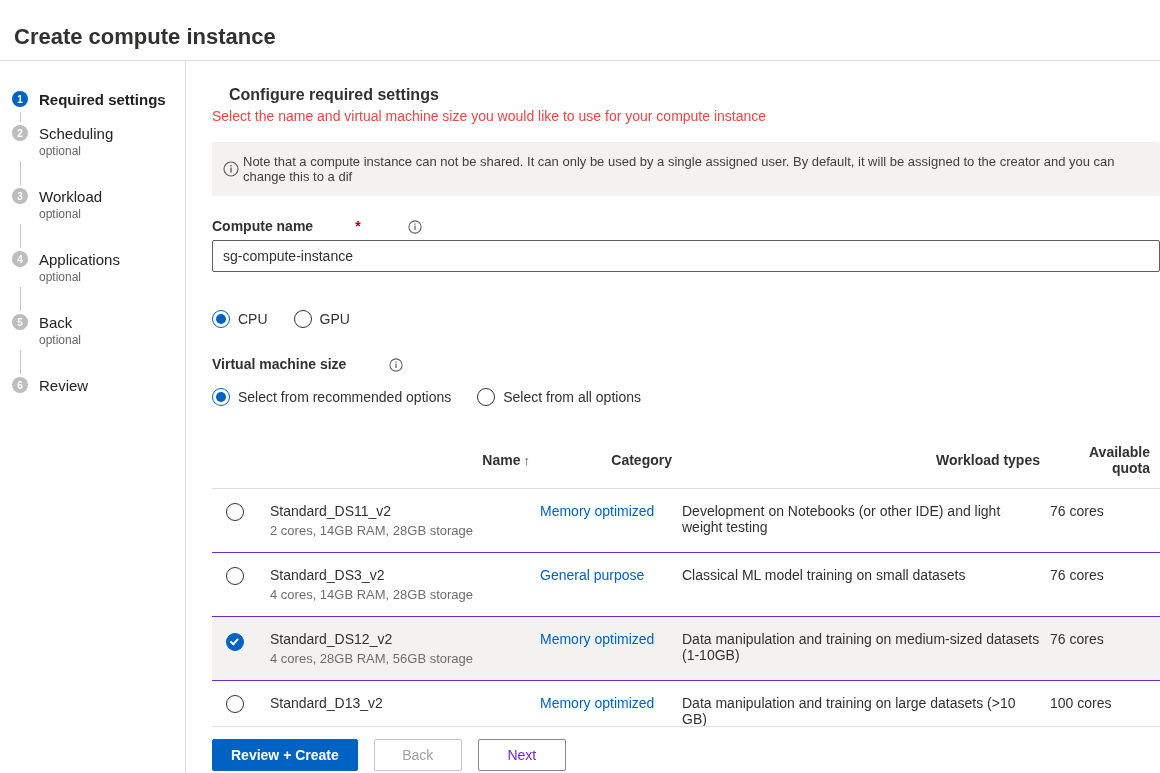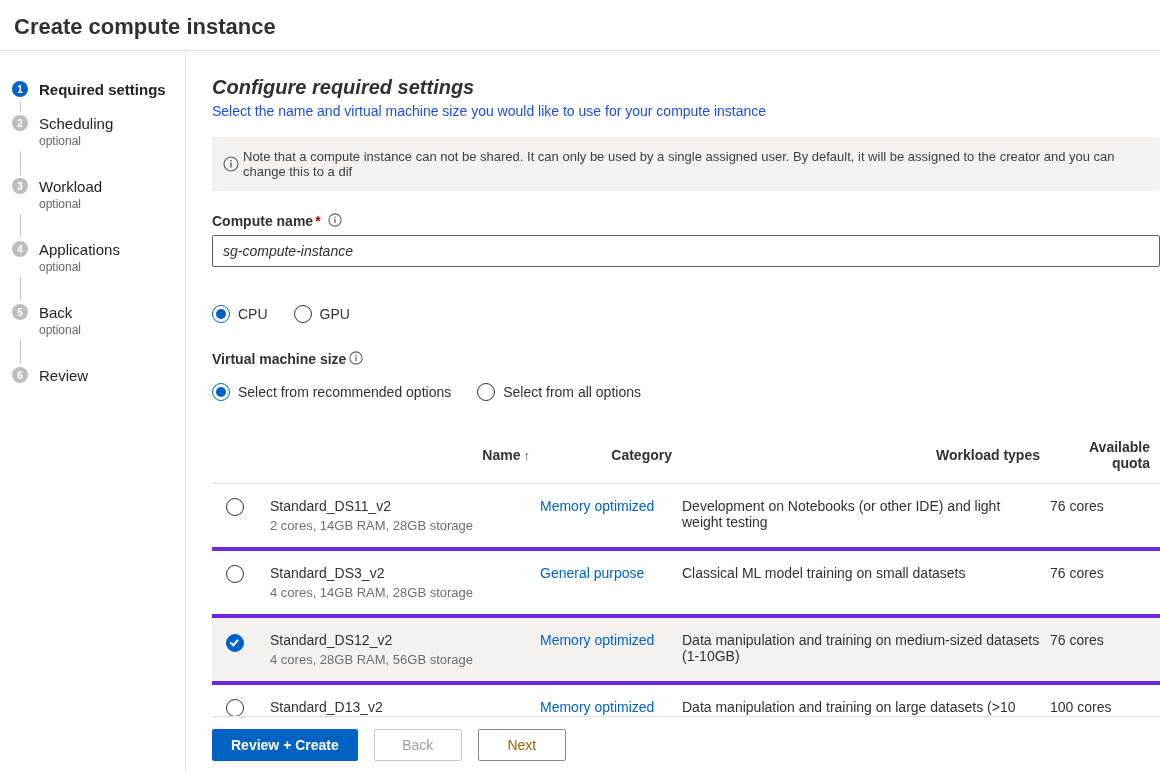--- a/index.html
+++ b/index.html
@@ -6,21 +6,21 @@
   body {
     margin: 0;
     font-family: "Segoe UI", -apple-system, BlinkMacSystemFont, sans-serif;
     font-size: 14px;
     color: #323130;
     background: #fff;
   }
   .page-title {
     font-size: 22px;
     font-weight: 600;
-    padding: 14px 14px 10px 14px;
+    padding: 24px 14px 10px 14px;
   }
   .page-divider {
     border-top: 1px solid #e1dfdd;
   }
   .layout {
     display: flex;
   }
   .sidebar {
     width: 186px;
     flex: 0 0 186px;
@@ -80,66 +80,65 @@
   .main {
     flex: 1;
     padding: 25px 0 0 26px;
     overflow: hidden;
     position: relative;
   }
   .main-inner {
     min-width: 940px;
   }
   .main-title {
-    font-size: 20px;
-    font-weight: 600;
-    color: #323130;
-    margin: 0 0 4px 0;
-    font-style: italic;
+    font-size: 16px;
+    font-weight: 600;
+    color: #323130;
+    margin: 0 0 4px 17px;
   }
   .main-sub {
     font-size: 14px;
-    color: #1d4ed8;
+    color: #ef4444;
     margin-bottom: 18px;
   }
   .info-bar {
     background: #f3f2f1;
     border-radius: 2px;
     padding: 12px 14px;
     display: flex;
     align-items: center;
     font-size: 13px;
     color: #404040;
     margin-bottom: 22px;
   }
   .info-bar svg { flex-shrink: 0; margin-right: 10px;}
   .field-label {
     font-size: 14px;
     font-weight: 600;
     color: #323130;
     margin-bottom: 6px;
     display: flex;
-    align-items: flex-start;
+    align-items: flex-end;
+    gap: 40px;
   }
   .field-label .req { color: #a80000; margin: 0 4px 0 2px;}
   .info-icon {
     width: 14px; height: 14px;
     display: inline-flex; align-items:center; justify-content:center;
     margin-left: 3px;
   }
   input.text-input {
     width: 100%;
     padding: 7px 10px;
     font-size: 14px;
     border: 1px solid #605e5c;
     border-radius: 2px;
     outline: none;
     font-family: inherit;
     color: #323130;
-    font-style: italic;
   }
   .section-gap { height: 28px; }
   .radio-row {
     display: flex;
     gap: 26px;
     padding-top: 10px;
   }
   .radio {
     display: flex;
     align-items: center;
@@ -175,21 +174,21 @@
     text-align: right;
     font-size: 14px;
     font-weight: 600;
     color: #323130;
     padding: 12px 10px 12px 0;
     border-bottom: 1px solid #e1dfdd;
   }
   .vm-table td {
     padding: 14px 10px 14px 0;
     font-size: 14px;
-    border-bottom: 4px solid #6d28d9;
+    border-bottom: 1px solid #6d28d9;
     vertical-align: top;
   }
   .vm-table tr.selected {
     background: #f3f2f1;
   }
   .col-radio { width: 58px; padding-left: 14px !important; }
   .col-name { width: 270px; }
   .col-cat { width: 142px; }
   .col-wl { width: 368px; }
   .col-quota { }
@@ -237,21 +236,21 @@
     gap: 16px;
   }
   .btn {
     font-size: 14px;
     padding: 7px 18px;
     border-radius: 2px;
     cursor: pointer;
     font-family: inherit;
     border: 1px solid #8a8886;
     background: #fff;
-    color: #a16207;
+    color: #6d28d9;
     min-width: 88px;
   }
   .btn.primary {
     background: #0062c3;
     border-color: #0062c3;
     color: #fff;
     font-weight: 700;
   }
   .btn.disabled {
     color: #a19f9d;

